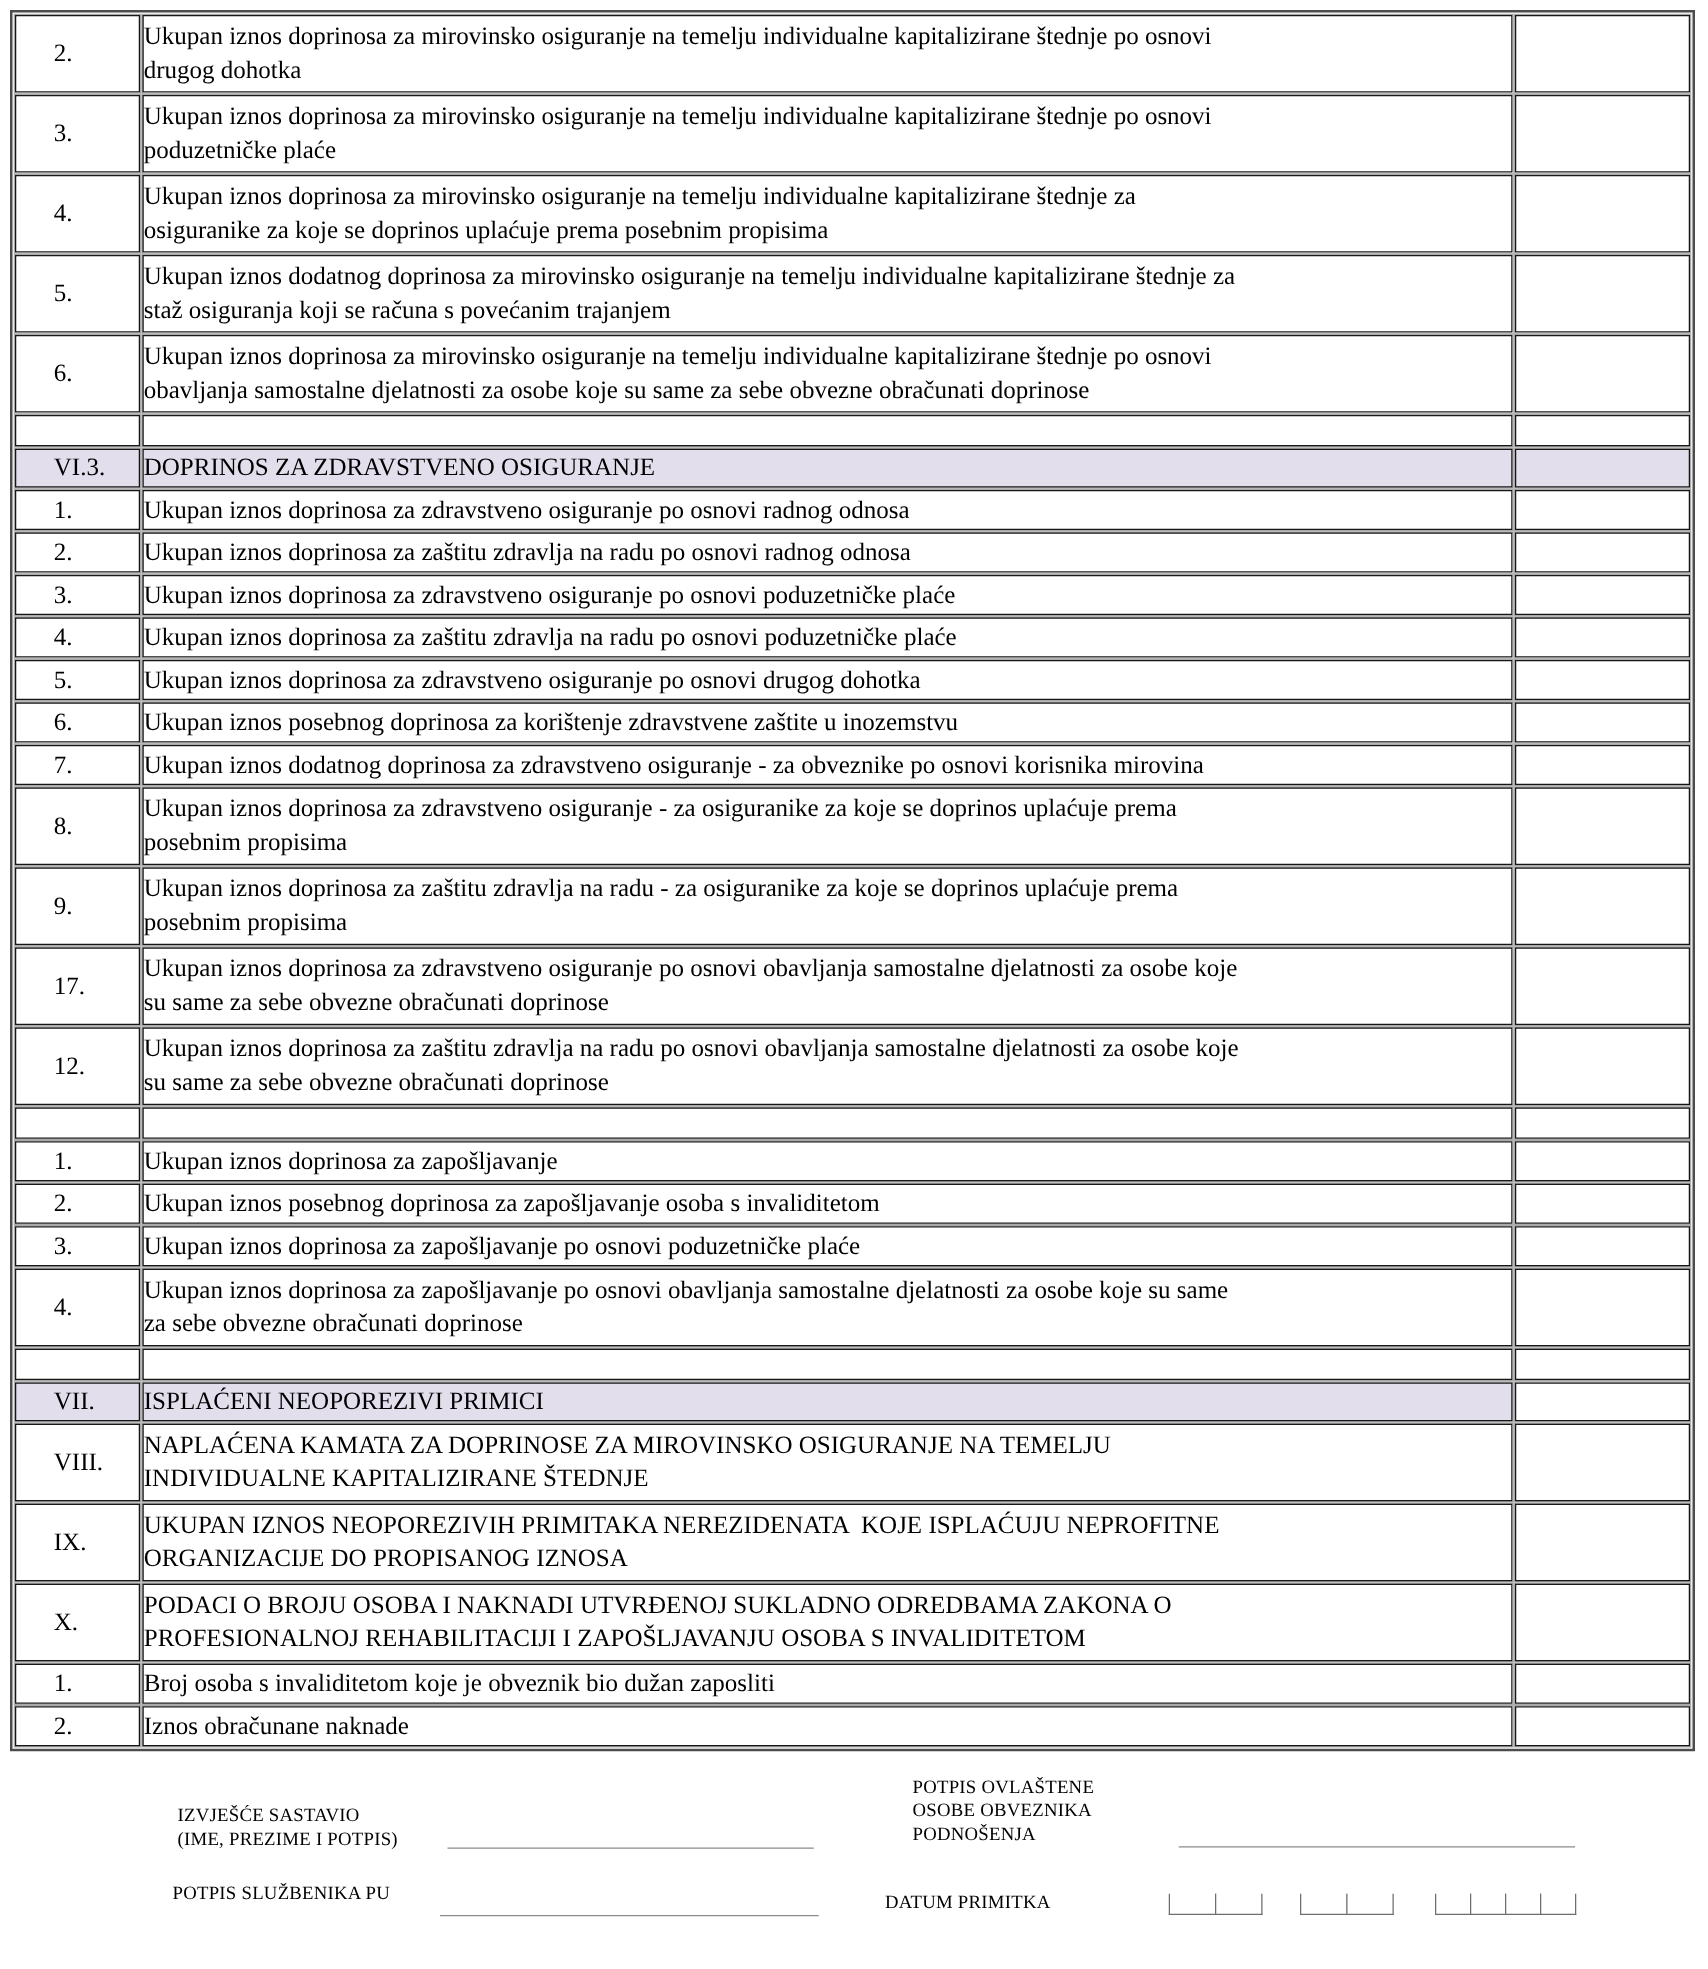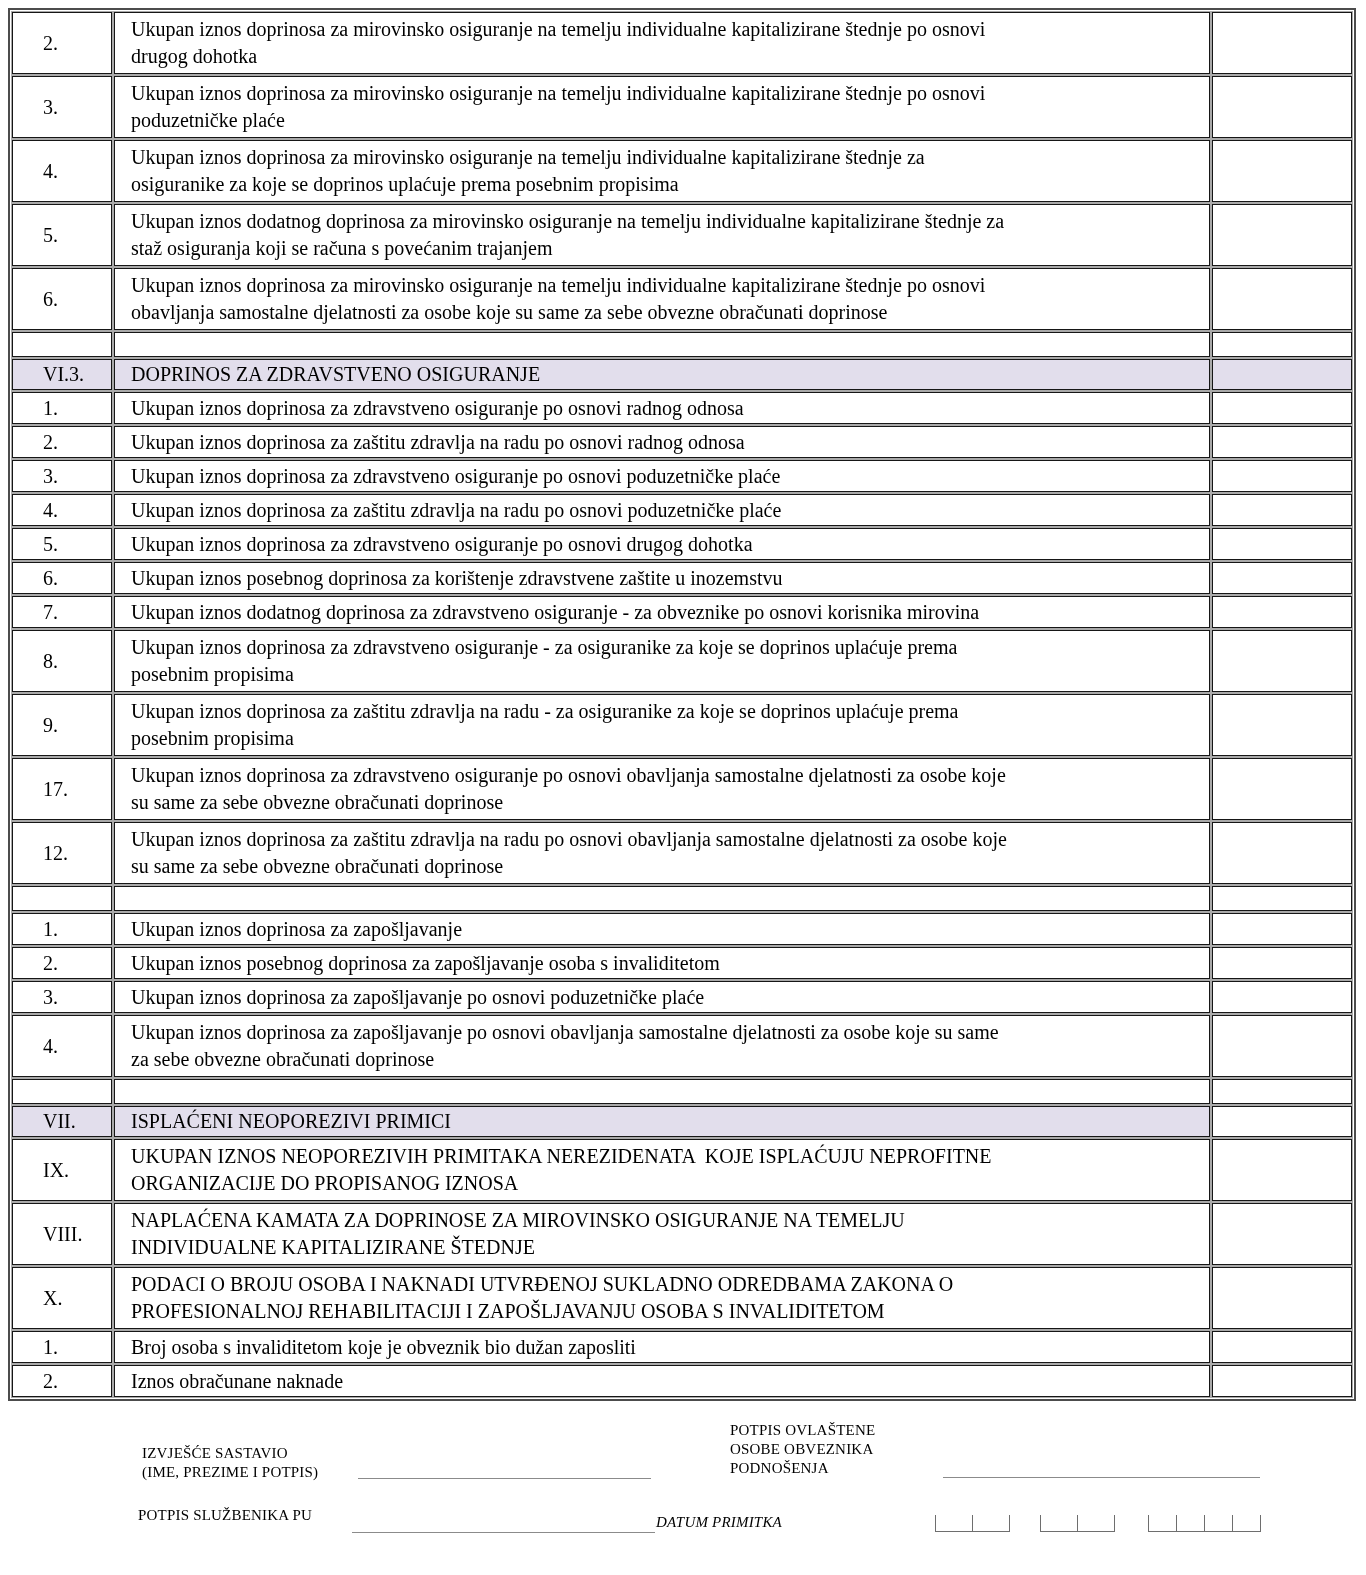--- a/index.html
+++ b/index.html
@@ -27,21 +27,21 @@
     box-sizing:border-box;
     border:1px solid #161616;
     box-shadow:0 0 0 1px #a9a9a9;
     font-size:20px;
     line-height:27px;
     vertical-align:middle;
     padding:1px 8px;
     overflow:hidden;
   }
   td.num{padding-left:30px;}
-  td.desc{padding-left:16px;white-space:pre-wrap;}
+  td.desc{padding-left:0;white-space:pre-wrap;}
   tr.item1 td{height:32px;}
   tr.item2 td{height:62px;}
   tr.section td{height:21px;background:var(--section-bg,#e2deec);margin-top:20px;}
   tr.section td.val{background:#fff;}
   tr.section.shadeval td.val{background:var(--section-bg,#e2deec);}
   tr.spacer td{height:25px;}
   
   .flabel{
     position:absolute;
     font-size:15px;
@@ -207,29 +207,29 @@
           <td class="num"></td>
           <td class="desc"></td>
           <td class="val"></td>
         </tr>
         <tr class="section">
           <td class="num">VII.</td>
           <td class="desc">ISPLAĆENI NEOPOREZIVI PRIMICI</td>
           <td class="val"></td>
         </tr>
         <tr class="item2">
+          <td class="num">VIII.</td>
+          <td class="desc">NAPLAĆENA KAMATA ZA DOPRINOSE ZA MIROVINSKO OSIGURANJE NA TEMELJU
+INDIVIDUALNE KAPITALIZIRANE ŠTEDNJE</td>
+          <td class="val"></td>
+        </tr>
+        <tr class="item2">
           <td class="num">IX.</td>
           <td class="desc">UKUPAN IZNOS NEOPOREZIVIH PRIMITAKA NEREZIDENATA  KOJE ISPLAĆUJU NEPROFITNE
 ORGANIZACIJE DO PROPISANOG IZNOSA</td>
-          <td class="val"></td>
-        </tr>
-        <tr class="item2">
-          <td class="num">VIII.</td>
-          <td class="desc">NAPLAĆENA KAMATA ZA DOPRINOSE ZA MIROVINSKO OSIGURANJE NA TEMELJU
-INDIVIDUALNE KAPITALIZIRANE ŠTEDNJE</td>
           <td class="val"></td>
         </tr>
         <tr class="item2">
           <td class="num">X.</td>
           <td class="desc">PODACI O BROJU OSOBA I NAKNADI UTVRĐENOJ SUKLADNO ODREDBAMA ZAKONA O
 PROFESIONALNOJ REHABILITACIJI I ZAPOŠLJAVANJU OSOBA S INVALIDITETOM</td>
           <td class="val"></td>
         </tr>
         <tr class="item1">
           <td class="num">1.</td>
@@ -249,21 +249,21 @@
   <div class="sigline" style="left:358px;top:1478px;width:293px;"></div>
 
   <div class="flabel" style="left:138px;top:1506px;">POTPIS SLUŽBENIKA PU</div>
   <div class="sigline" style="left:352px;top:1532px;width:303px;"></div>
 
   <div class="flabel" style="left:690px;top:1421px;margin-left:40px;">POTPIS OVLAŠTENE
 OSOBE OBVEZNIKA
 PODNOŠENJA</div>
   <div class="sigline" style="left:943px;top:1477px;width:317px;"></div>
 
-  <div class="flabel" style="left:656px;top:1513px;font-style:italic;">DATUM PRIMITKA</div>
+  <div class="flabel" style="left:708px;top:1513px;">DATUM PRIMITKA</div>
   <div></div>
 
 <div class="dategroup" style="left: 935px;">
       <div class="datecell" style="width: 38px;"></div>
       <div class="datecell" style="width: 38px;"></div>
     </div>
     <div class="dategroup" style="left: 1040px;">
       <div class="datecell" style="width: 38px;"></div>
       <div class="datecell" style="width: 38px;"></div>
     </div>

